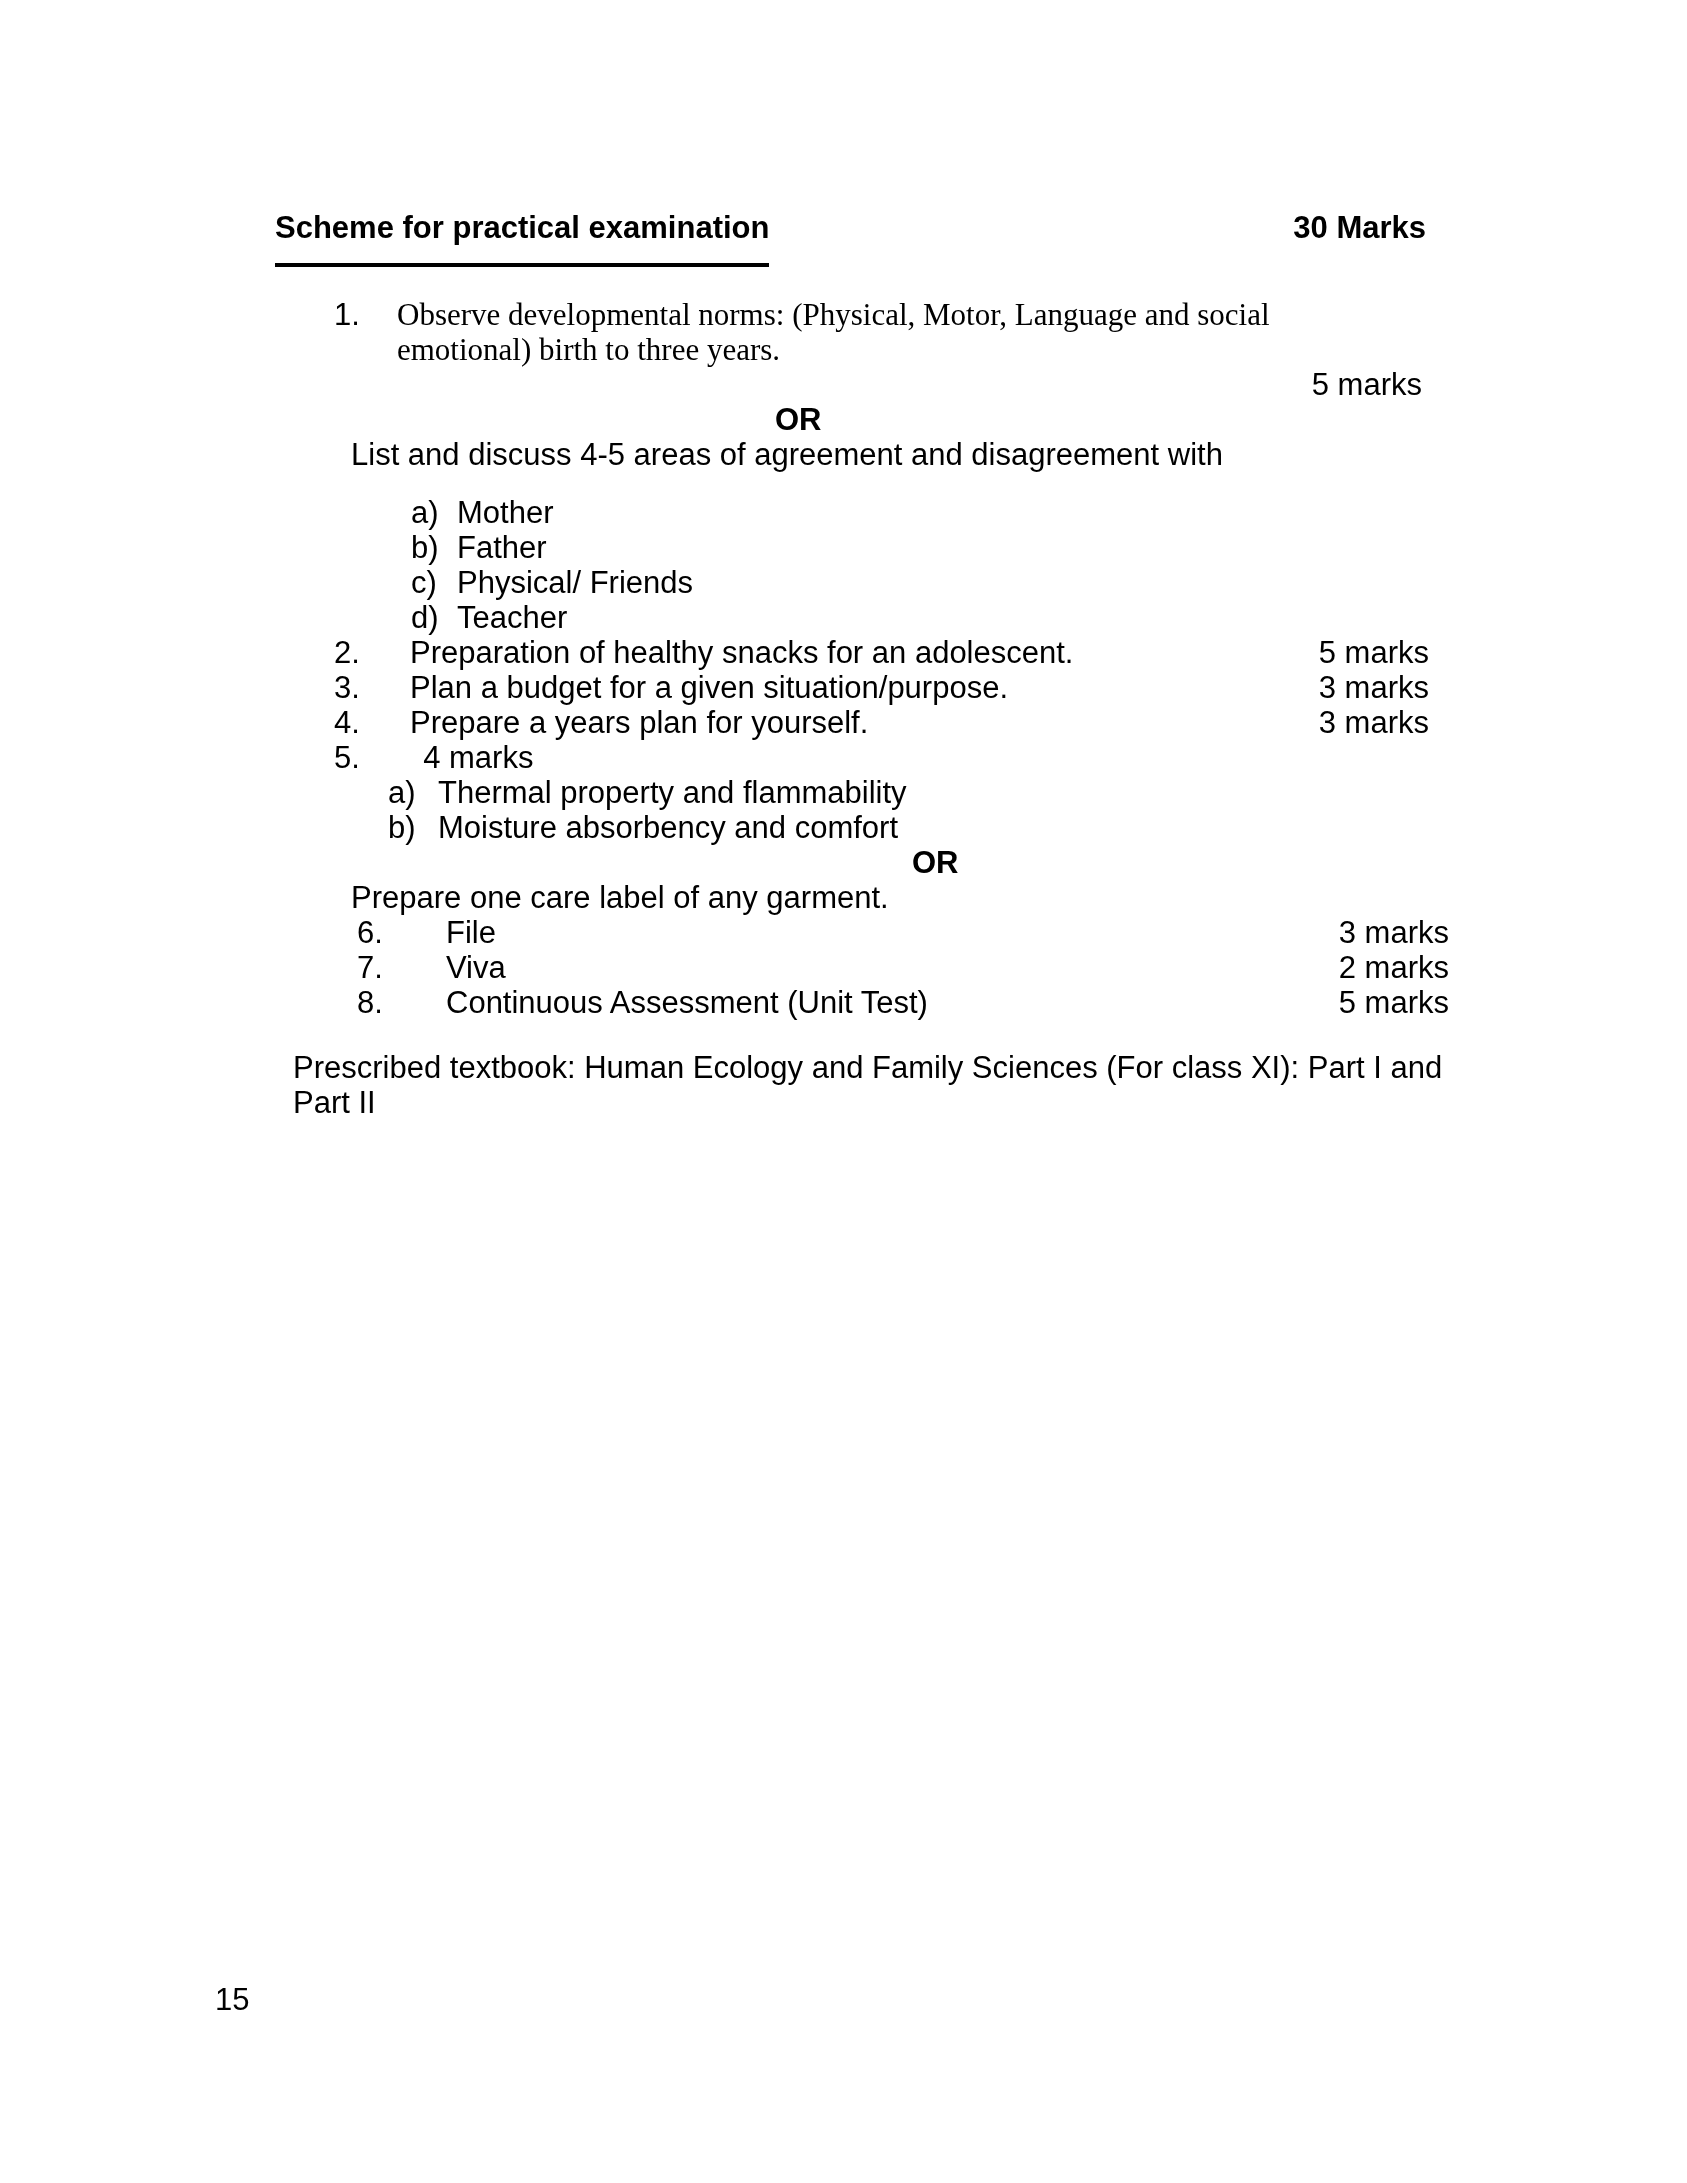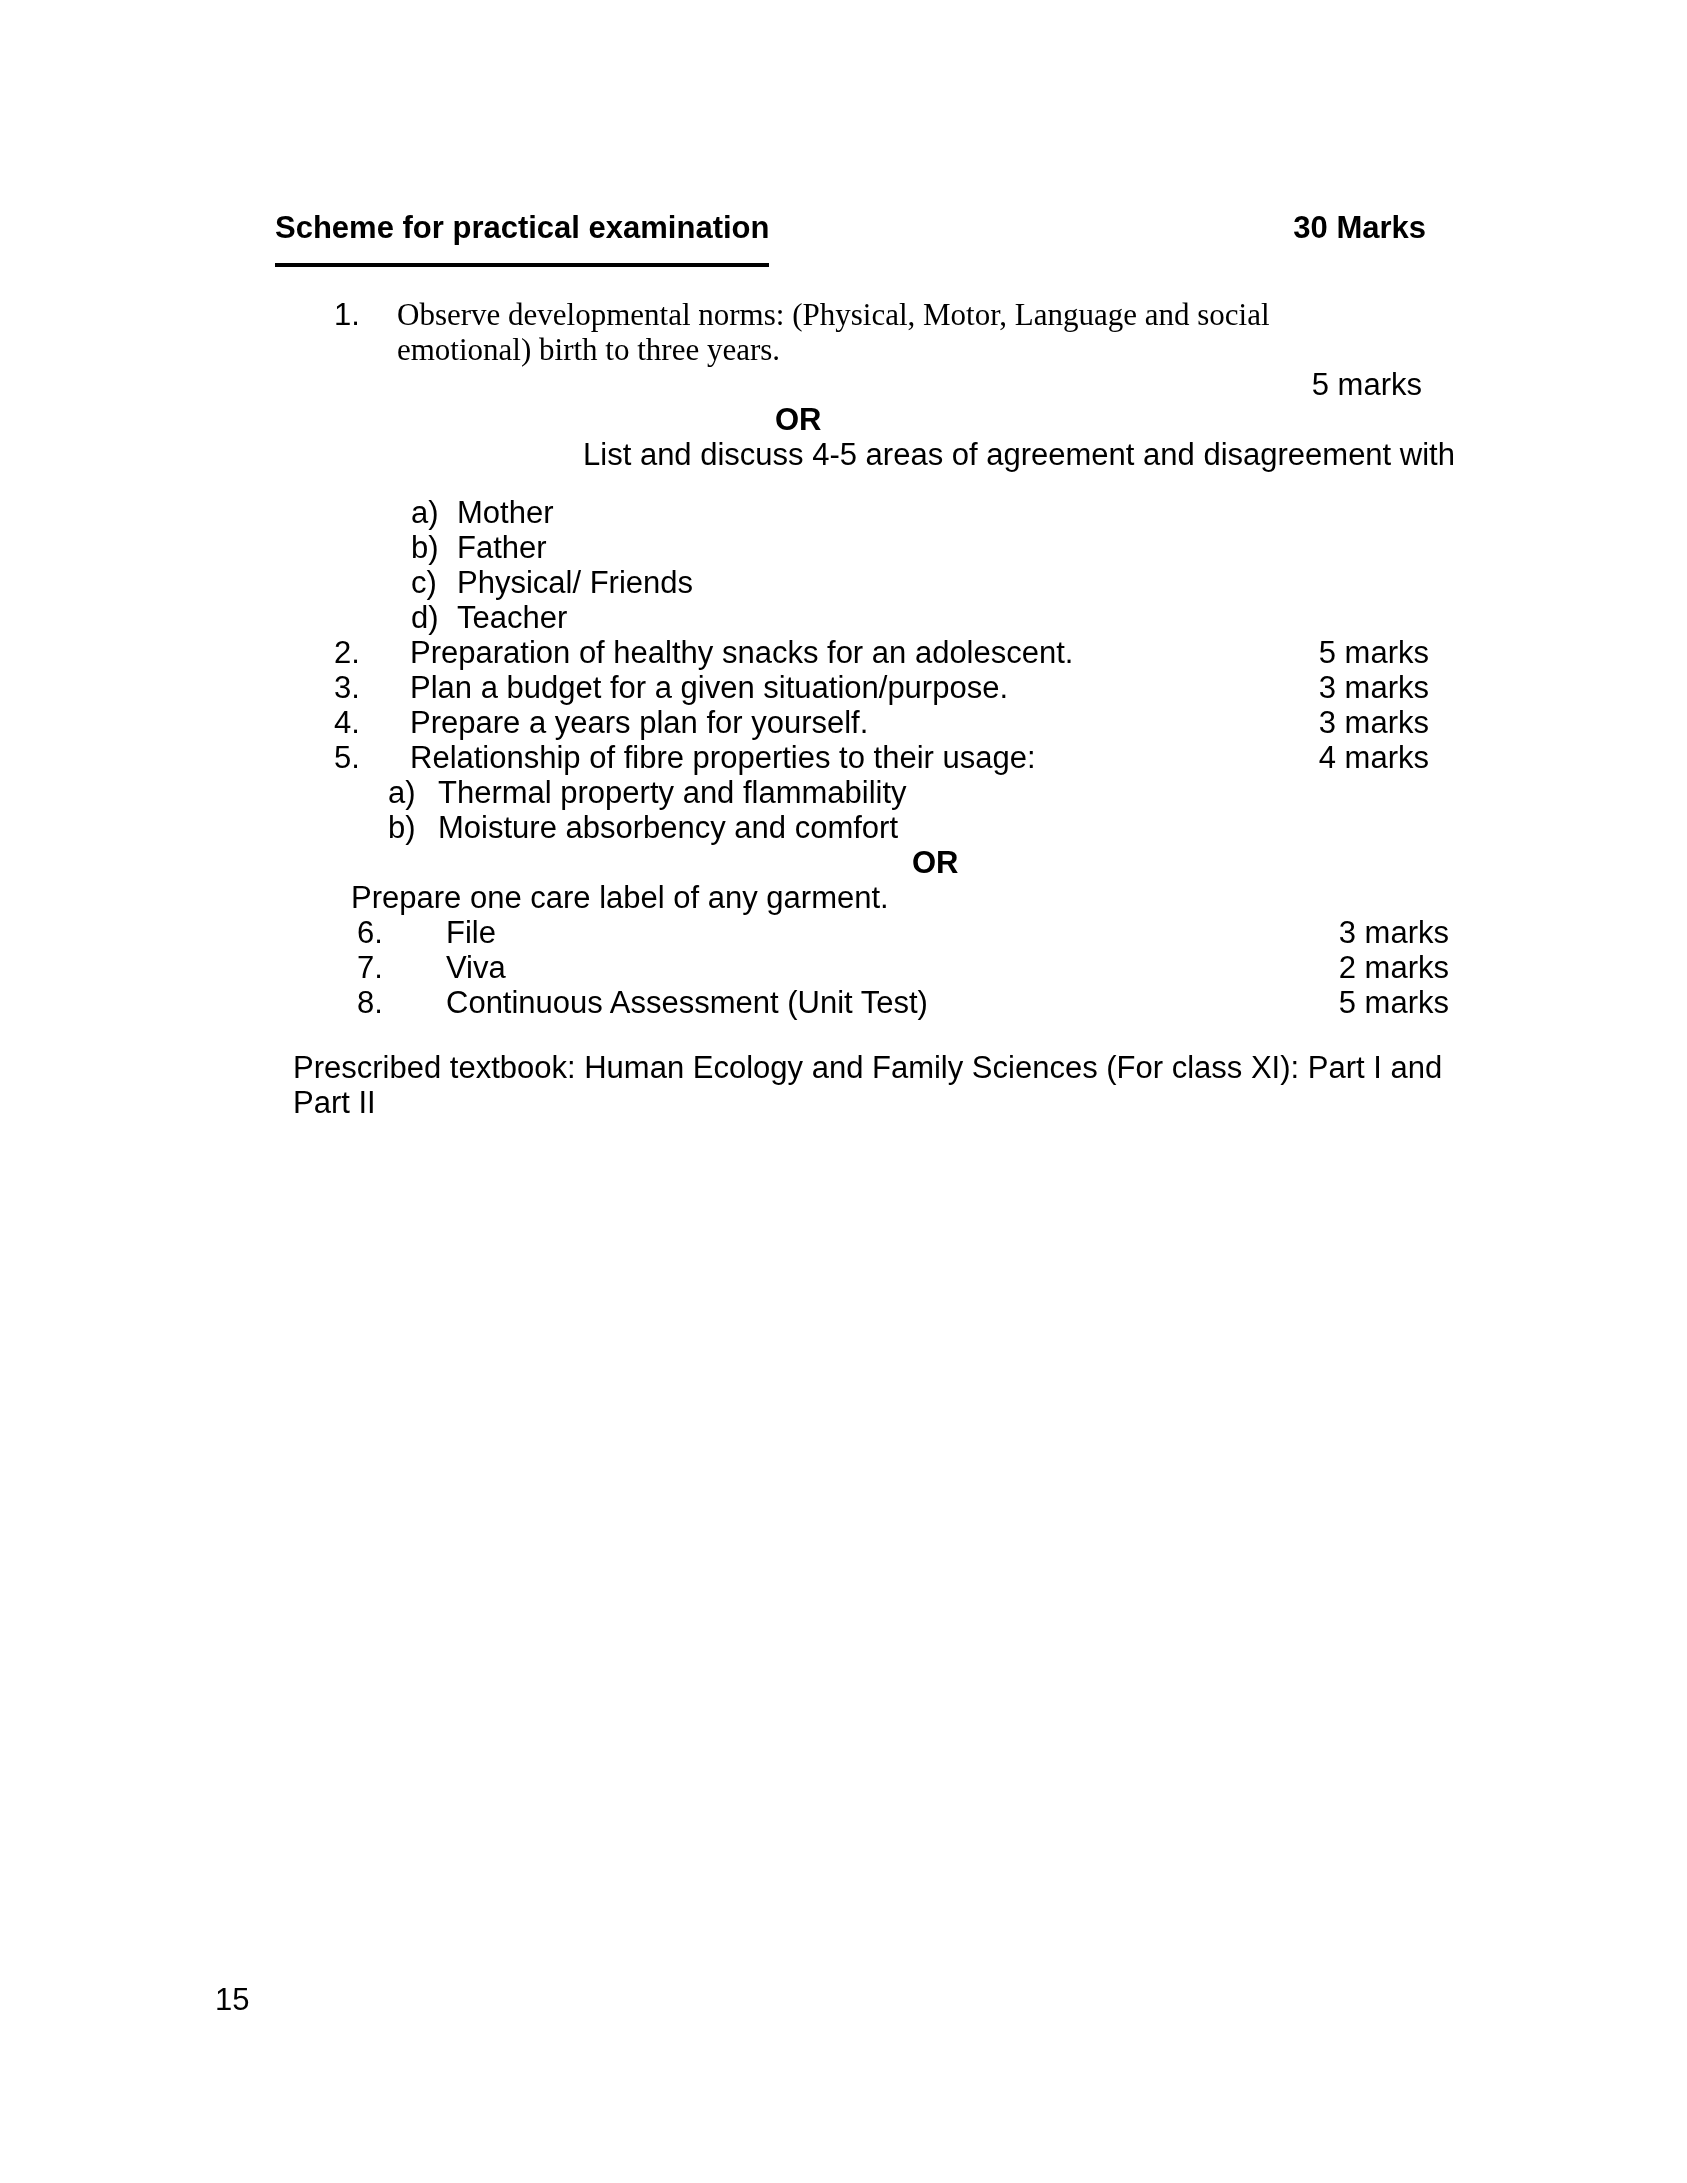--- a/index.html
+++ b/index.html
@@ -35,21 +35,21 @@
   .num-col-1 { width:63px; flex:none; }
   .item1-text { width:992px;font-family:Liberation Serif, serif; }
   .marks-line {
     text-align:right;
     margin-right:265px;
     white-space:nowrap;
   }
   .or-divider { font-weight:bold; }
   .or-1 { margin-left:775px; }
   .or-2 { margin-left:912px; }
-  .list-intro { margin-left:351px;text-align:center; }
+  .list-intro { margin-left:351px; }
   .opt-row { display:flex; margin-left:411px; }
   .opt-row.first { margin-top:23px; }
   .opt-label { width:46px; flex:none; }
   .num-row {
     display:flex;
     margin-left:334px;
     margin-right:258px;
   }
   .num-col-2 { width:76px; flex:none; }
   .num-text { flex:1; }
@@ -121,21 +121,20 @@
     <span class="num-text">Plan a budget  for a given situation/purpose.</span>
     <span class="row-marks">3 marks</span>
   </div>
   <div class="num-row">
     <span class="num-col-2">4.</span>
     <span class="num-text">Prepare a years plan for yourself.</span>
     <span class="row-marks">3 marks</span>
   </div>
   <div class="num-row">
     <span class="num-col-2">5.</span>
-    <span class="num-text">Relationship of fibre properties to their usage:</span>
     <span class="row-marks">4 marks</span>
   </div>
 
   <div class="opt5-row">
     <span class="opt5-label">a)</span>
     <span>Thermal property and flammability</span>
   </div>
   <div class="opt5-row">
     <span class="opt5-label">b)</span>
     <span>Moisture absorbency and comfort</span>

